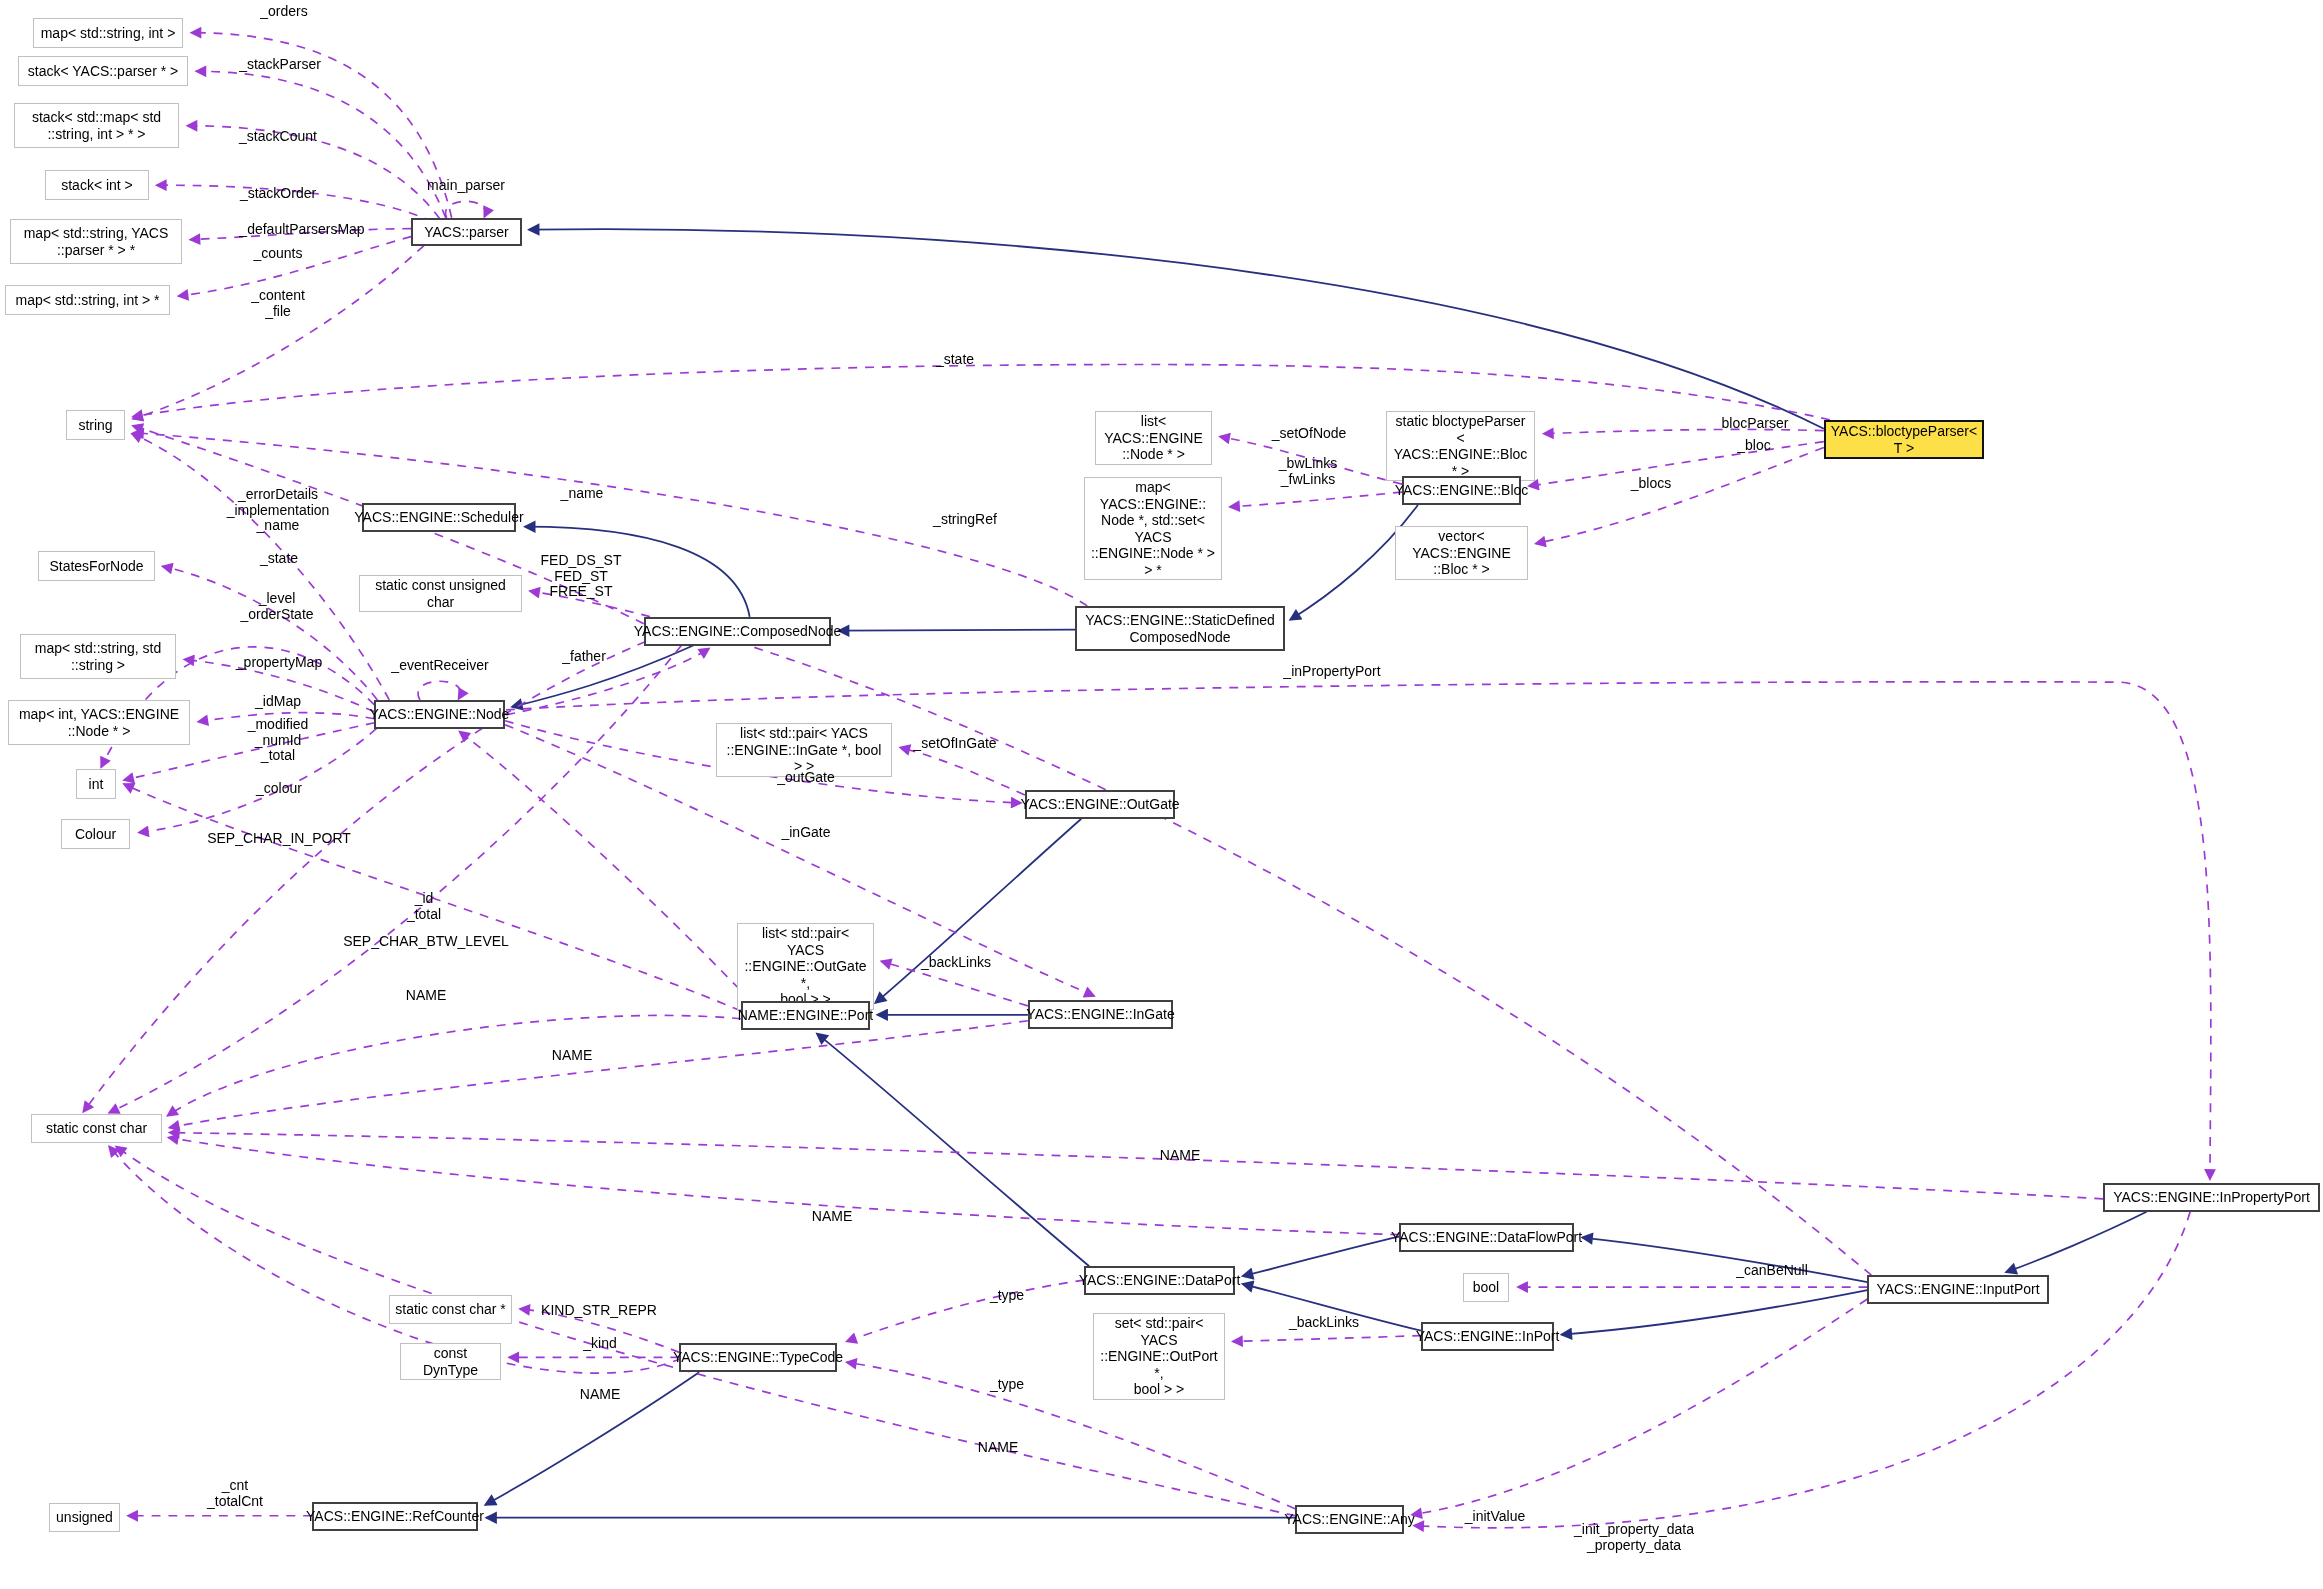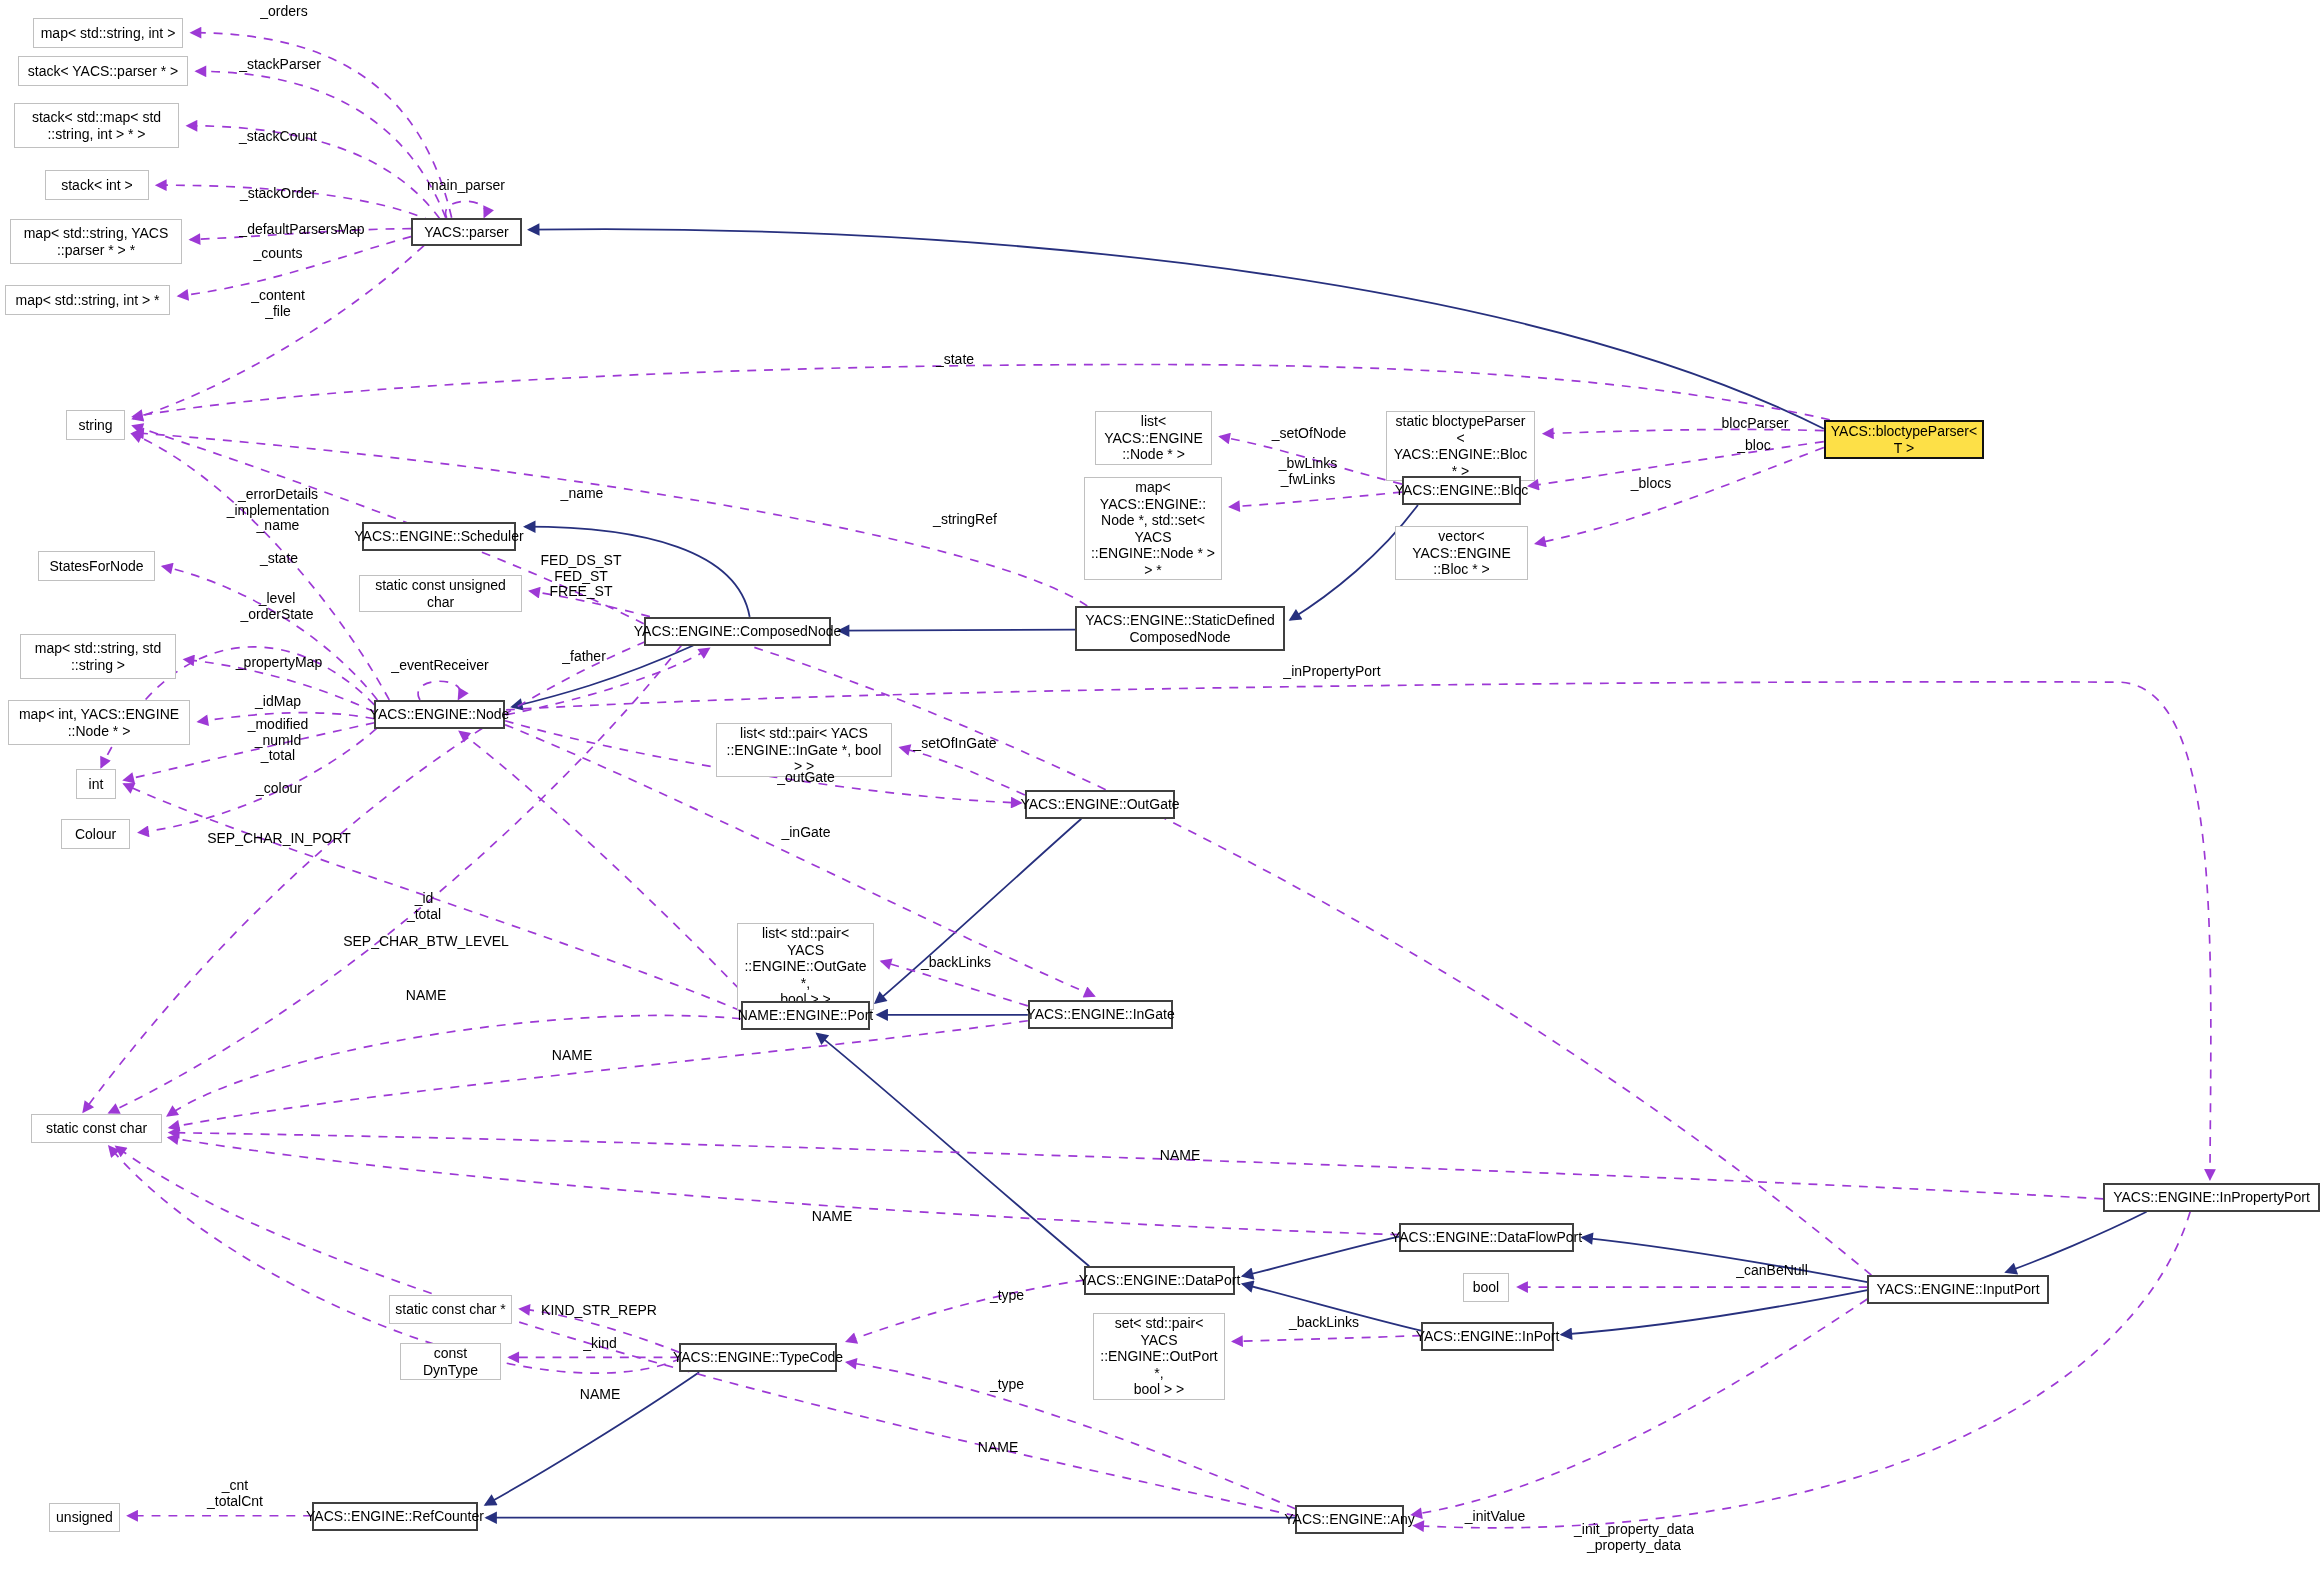--- a/index.html
+++ b/index.html
@@ -105,21 +105,21 @@
     <div class="box " style="left: 5px; top: 285px; width: 165px; min-height: 30px;">map&lt; std::string, int &gt; *</div>
     <div class="box class" style="left: 411px; top: 218px; width: 111px; min-height: 28px;">YACS::parser</div>
     <div class="box " style="left: 66px; top: 410px; width: 59px; min-height: 30px;">string</div>
     <div class="box " style="left: 38px; top: 551px; width: 117px; min-height: 30px;">StatesForNode</div>
     <div class="box " style="left: 20px; top: 634px; width: 156px; min-height: 45px;">map&lt; std::string, std
 ::string &gt;</div>
     <div class="box " style="left: 8px; top: 700px; width: 182px; min-height: 45px;">map&lt; int, YACS::ENGINE
 ::Node * &gt;</div>
     <div class="box " style="left: 76px; top: 769px; width: 40px; min-height: 30px;">int</div>
     <div class="box " style="left: 61px; top: 819px; width: 69px; min-height: 30px;">Colour</div>
-    <div class="box class" style="left: 362px; top: 522px; width: 154px; min-height: 29px;">YACS::ENGINE::Scheduler</div>
+    <div class="box class" style="left: 362px; top: 503px; width: 154px; min-height: 29px;">YACS::ENGINE::Scheduler</div>
     <div class="box " style="left: 359px; top: 575px; width: 163px; min-height: 29px;">static const unsigned char</div>
     <div class="box class" style="left: 644px; top: 617px; width: 187px; min-height: 29px;">YACS::ENGINE::ComposedNode</div>
     <div class="box class" style="left: 374px; top: 700px; width: 131px; min-height: 29px;">YACS::ENGINE::Node</div>
     <div class="box class" style="left: 1075px; top: 606px; width: 210px; min-height: 45px;">YACS::ENGINE::StaticDefined
 ComposedNode</div>
     <div class="box " style="left: 1095px; top: 411px; width: 117px; min-height: 45px;">list&lt; YACS::ENGINE
 ::Node * &gt;</div>
     <div class="box " style="left: 1084px; top: 477px; width: 138px; min-height: 59px;">map&lt; YACS::ENGINE::
 Node *, std::set&lt; YACS
 ::ENGINE::Node * &gt; &gt; *</div>

